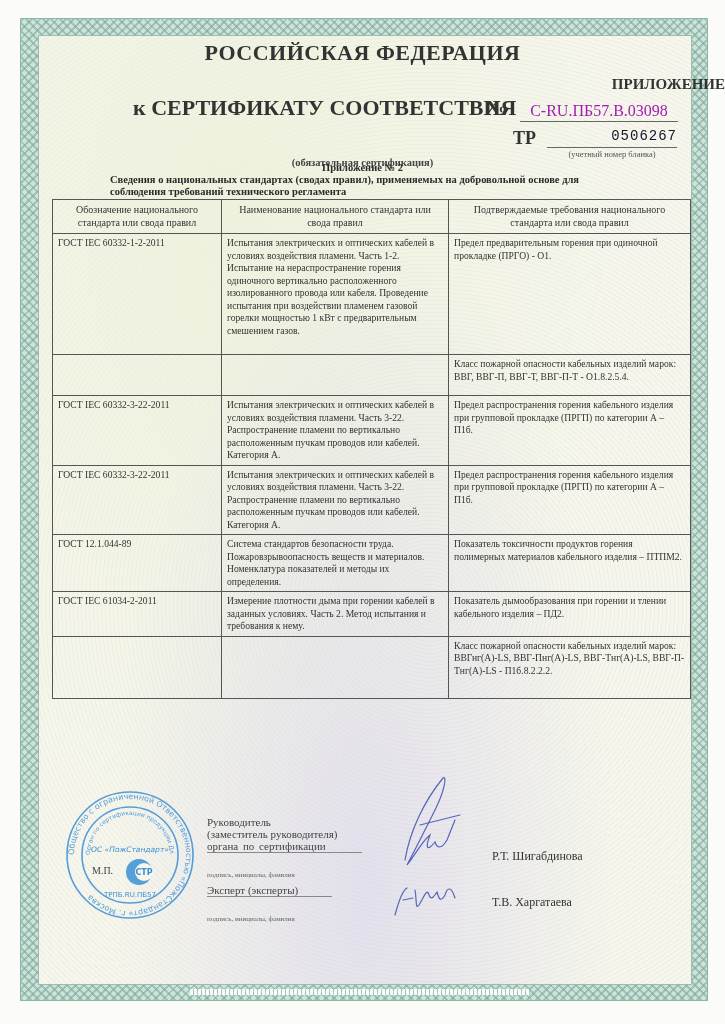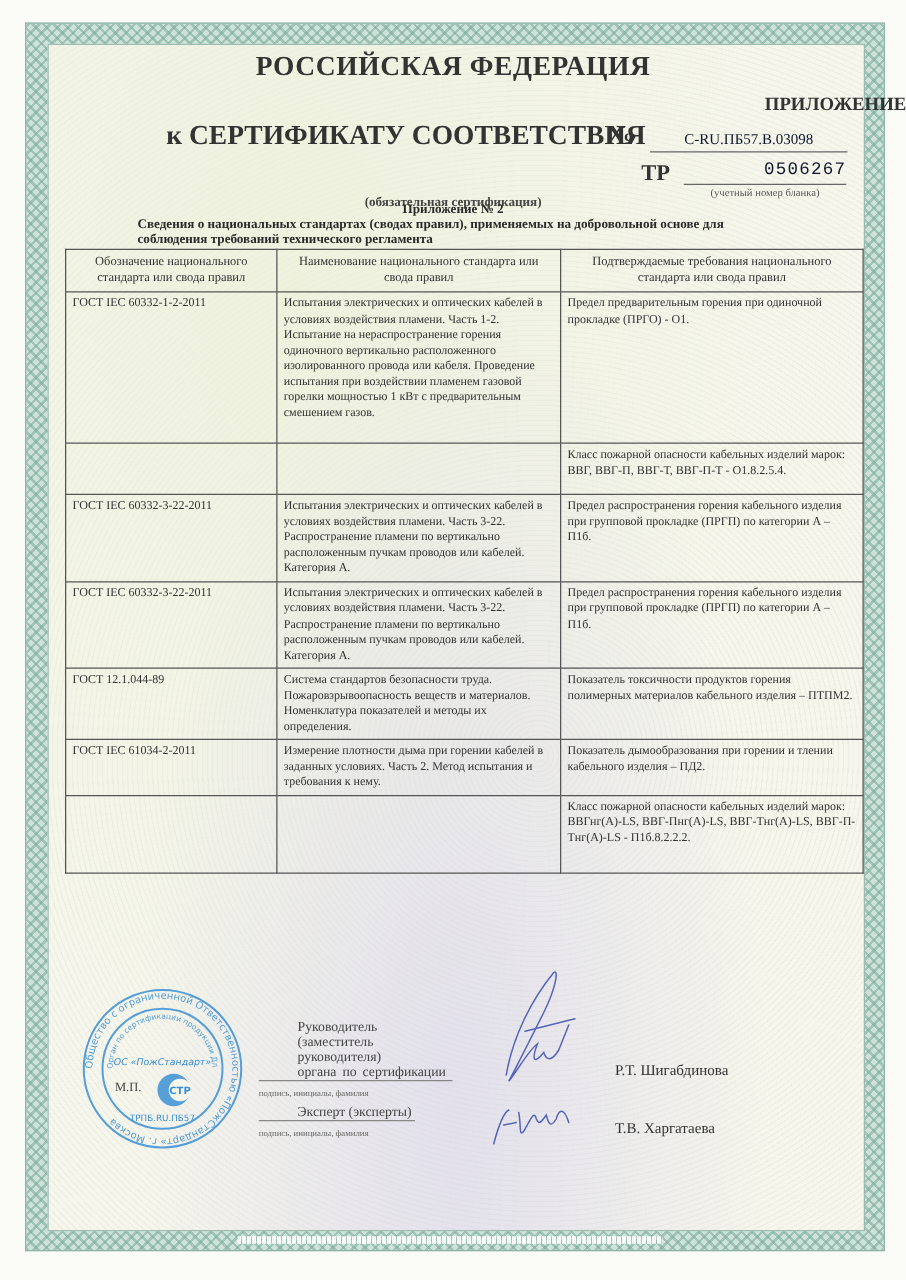--- a/index.html
+++ b/index.html
@@ -34,21 +34,21 @@
   }
   .title-sub {
     left: 0; width: 725px; top: 76px; text-align: right;
     font-size: 15px; font-weight: bold; color: #333;
   }
   .title-cert {
     left: 133px; top: 95px; font-size: 22px; font-weight: bold; color: #333;
   }
   .cert-num-sign { left: 486px; top: 96px; font-size: 21px; font-weight: bold; color:#333; }
   .cert-num {
-    left: 520px; top: 101px; width: 158px; font-size: 12px; color: #0f172a;
+    left: 520px; top: 101px; width: 158px; font-size: 16px; color: #a21caf;
     border-bottom: 1px solid #666; text-align: center; line-height: 20px;
   }
   .mandatory { left: 0; width: 725px; top: 121px; text-align: center; font-size: 10.5px; color: #444; font-weight: bold; padding-right: 0px; margin-top: 36px; }
   .tr-label { left: 513px; top: 128px; font-size: 18px; font-weight: bold; color:#333; }
   .tr-num {
     left: 547px; top: 125px; width: 130px; text-align: right;
     font-family: "Liberation Mono", monospace; font-size: 14px; color: #0f172a; letter-spacing: 1px;
     border-bottom: 1px solid #666; line-height: 22px;
   }
   .tr-caption { left: 547px; width: 130px; text-align: center; top: 149px; font-size: 8.5px; color: #555; }
@@ -60,22 +60,22 @@
     border-collapse: collapse; table-layout: fixed;
     font-size: 9.6px; line-height: 12.5px; color: #333;
   }
   table.stds th, table.stds td {
     border: 1px solid #555; vertical-align: top; padding: 3px 5px; text-align: left;
   }
   table.stds th { font-weight: normal; text-align: center; font-size: 10px; padding: 4px 5px; }
   col.c1 { width: 169px; } col.c2 { width: 227px; } col.c3 { width: 242px; }
 
   .sig-stamp { left: 65px; top: 790px; width: 130px; height: 130px; }
-  .sig-label { font-size: 11px; color: #444; line-height: 12px; margin-left: 31px; }
-  .sig-sub { font-size: 7px; color: #666; border-top: 1px solid #888; padding-top: 6px; }
+  .sig-label { font-size: 11px; color: #444; line-height: 12px; }
+  .sig-sub { font-size: 7px; color: #666; border-top: 1px solid #888; padding-top: 18px; }
   .mp { left: 92px; top: 865px; font-size: 10px; color:#444; }
   .name { font-size: 12px; color: #333; }
   .signature { left: 385px; top: 770px; width: 90px; height: 150px; }
   .footer-microtext {
     left: 190px; top: 989px; width: 340px; height: 6px;
     background: repeating-linear-gradient(90deg, rgba(255,255,255,0.9) 0 3px, rgba(160,190,180,0.6) 3px 4px);
   }
 </style>
 </head>
 <body>

